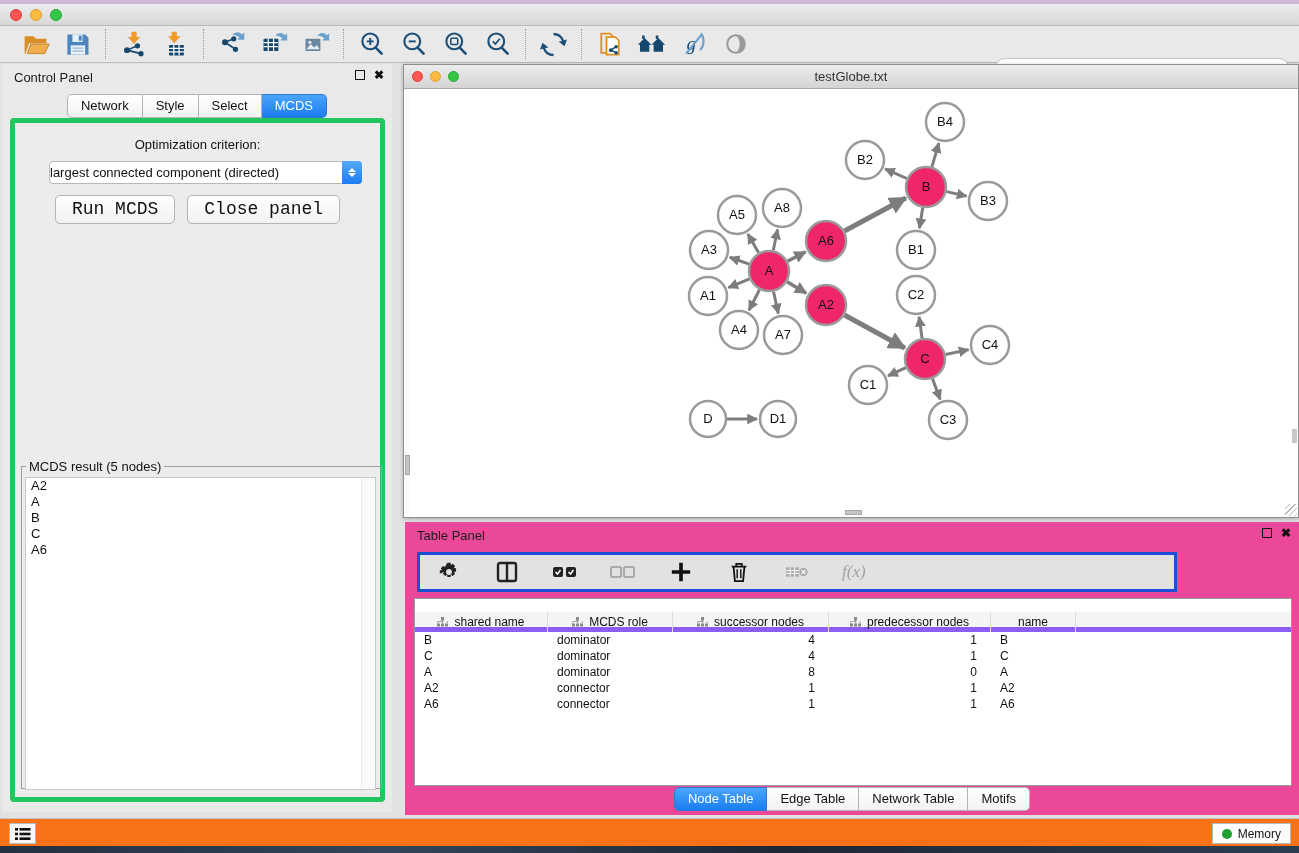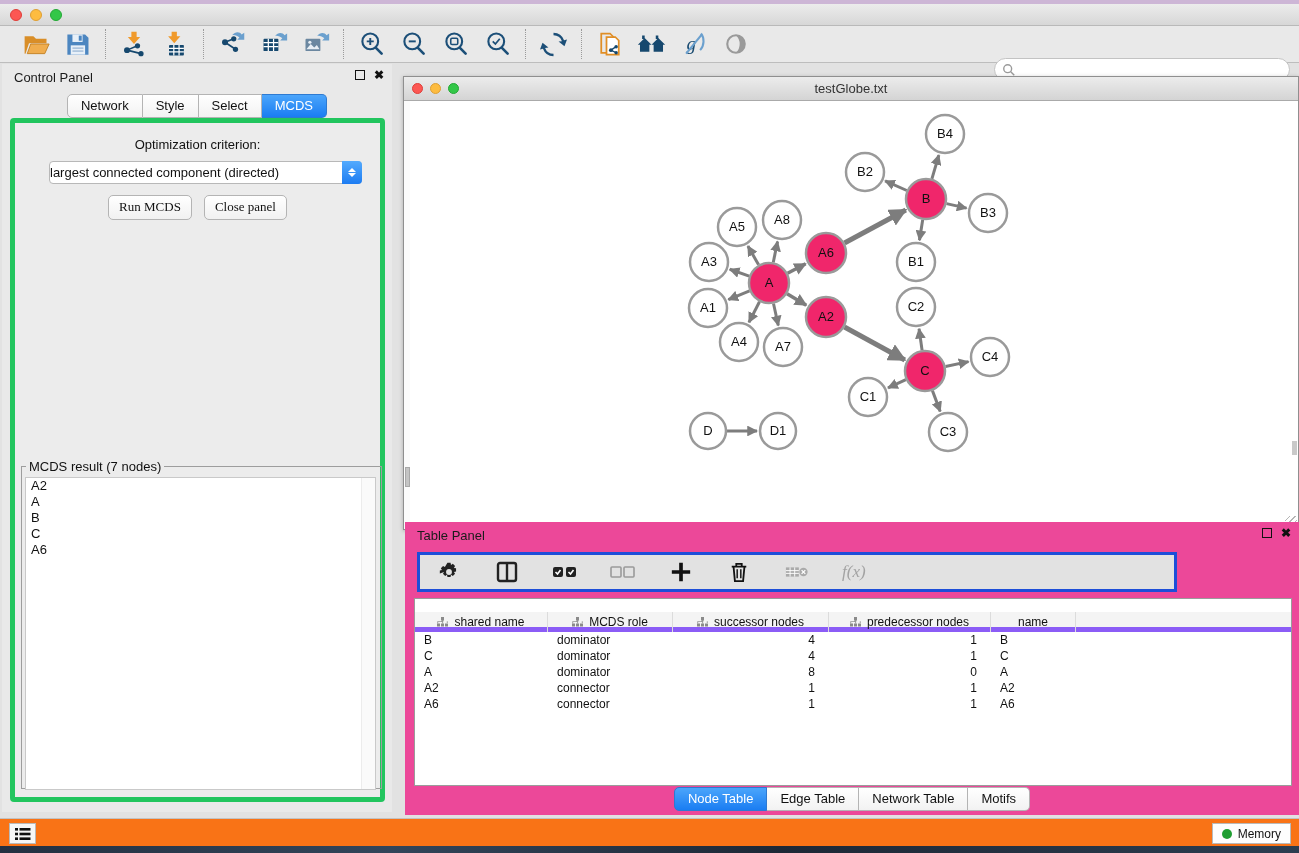--- a/index.html
+++ b/index.html
@@ -48,31 +48,31 @@
   #criterion { position:absolute; left:34px; top:38px; width:313px; height:23px; background:#fff;
     border:1px solid #b8b8b8; border-radius:4px; display:flex; align-items:center; }
   #criterion .sel-text { flex:1; font-size:13px; color:#111; white-space:nowrap; }
   #criterion .stepper { width:20px; height:23px; margin:-1px -1px -1px 0; border-radius:0 4px 4px 0;
     background:linear-gradient(#53aafd,#1d7cf2); display:flex; flex-direction:column; align-items:center; justify-content:center; gap:1px; }
   .chev { width:0; height:0; border-left:4px solid transparent; border-right:4px solid transparent; }
   .chev.up { border-bottom:4px solid #fff; }
   .chev.down { border-top:4px solid #fff; }
   #cp-buttons { position:absolute; left:0; top:72px; width:100%; display:flex; justify-content:center; gap:12px; }
   .mac-btn { background:linear-gradient(#ffffff,#f1f1f1); border:1px solid #b4b4b4; border-radius:5px;
-    font-size:13px; color:#111; padding:3px 10px 4px; font-family:Liberation Serif, serif; }
+    font-size:18px; color:#111; padding:3px 16px 4px; font-family:Liberation Mono, monospace; }
   #mcds-result { position:absolute; left:6px; top:336px; width:361px; height:330px;
     border:1px solid #9d9d9d; padding:0; background:transparent; }
   #mcds-result legend { font-size:13px; color:#111; margin-left:4px; padding:0 3px; }
   #result-list { position:absolute; left:3px; top:3px; width:351px; height:313px; background:#fff;
     border:1px solid #c9c9c9; overflow:hidden; }
   #result-list .scroll-track { position:absolute; right:0; top:0; width:14px; height:100%; background:#fafafa; border-left:1px solid #ececec; }
   .result-item { font-size:13px; color:#111; padding:0 0 0 5px; line-height:16px; }
 
   
-  #net-window { left:403px; top:76px; width:896px; height:454px; background:#fff;
+  #net-window { left:403px; top:64px; width:896px; height:454px; background:#fff;
     border:1px solid #8f8f8f; box-shadow:0 1px 4px rgba(0,0,0,.25); }
   #net-titlebar { position:absolute; left:0; top:0; width:100%; height:24px;
     background:linear-gradient(#ececec,#d4d4d4); border-bottom:1px solid #aaa; display:flex; align-items:center; }
   #net-titlebar .lights { margin-left:8px; gap:7px; }
   #net-titlebar .light { width:11px; height:11px; }
   #net-titlebar .wtitle { position:absolute; left:0; right:0; text-align:center; font-size:13px; color:#333; }
   #graph-area { position:absolute; left:0; top:24px; width:894px; height:428px; background:#fff; }
   #graph-svg text { font-size:13px; fill:#111; text-anchor:middle; dominant-baseline:middle; font-family:"Liberation Sans",sans-serif; }
   .vtrack-left { position:absolute; left:0; top:24px; width:6px; height:428px; background:#fbfbfb; }
   .vthumb-left { position:absolute; left:1px; top:366px; width:5px; height:20px; background:#c4c4c4; border:1px solid #a8a8a8; }
@@ -305,21 +305,21 @@
       <span class="stepper">
           <span class="chev up"></span>
           <span class="chev down"></span>
         </span>
     </div>
     <div id="cp-buttons">
       <button class="mac-btn">Run MCDS</button>
       <button class="mac-btn">Close panel</button>
     </div>
     <fieldset id="mcds-result">
-      <legend>MCDS result (7 nodes)</legend>
+      <legend>MCDS result (5 nodes)</legend>
       <div id="result-list">
         <div class="scroll-track"></div>
       <div class="result-item">A2</div>
           <div class="result-item">A</div>
           <div class="result-item">B</div>
           <div class="result-item">C</div>
           <div class="result-item">A6</div>
         </div>
     </fieldset>
   </div>

